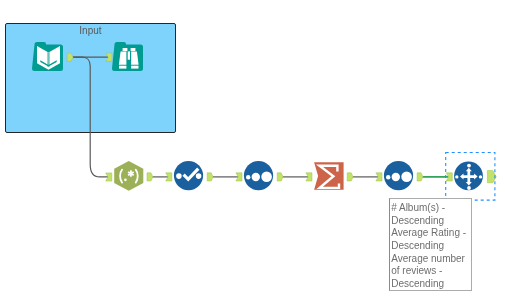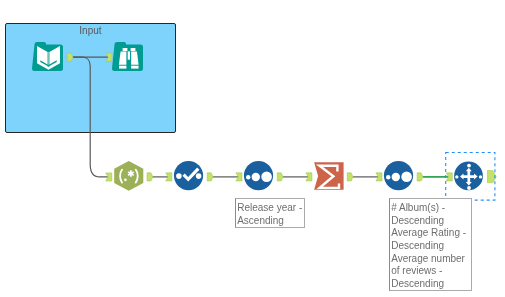--- a/index.html
+++ b/index.html
@@ -123,22 +123,20 @@
       <path class="anchor" d="M305.9,172.8 L312.0,172.8 L312.0,181.0 L305.9,181.0 L308.2,176.9 Z"></path>
       <path class="anchor" d="M347.2,172.8 L351.2,172.8 L353.1,176.9 L351.2,181.0 L347.2,181.0 Z"></path>
       <path class="anchor" d="M375.9,172.8 L382.0,172.8 L382.0,181.0 L375.9,181.0 L378.2,176.9 Z"></path>
       <path class="anchor" d="M417.1,172.8 L421.1,172.8 L423.0,176.9 L421.1,181.0 L417.1,181.0 Z"></path>
       <path class="anchor" d="M446.2,172.8 L452.3,172.8 L452.3,181.0 L446.2,181.0 L448.5,176.9 Z"></path>
       <path class="anchor" d="M487.4,170.5 L492.8,170.5 L496.2,176.7 L492.8,182.8 L487.4,182.8 Z"></path>
     </g>
     <rect x="445.7" y="152.5" width="49.2" height="47.6" fill="none" stroke="#1E90FF" stroke-width="1.1" stroke-dasharray="3 3"></rect>
   </svg>
 
-  <div class="abs annot" style="left:235px;top:198px;width:70px;height:30px;">Release year -
-Ascending</div>
 
   <div class="abs annot" style="left:389px;top:198px;width:83px;height:93px;"># Album(s) -
 Descending
 Average Rating -
 Descending
 Average number
 of reviews -
 Descending</div>
 
 </div>

